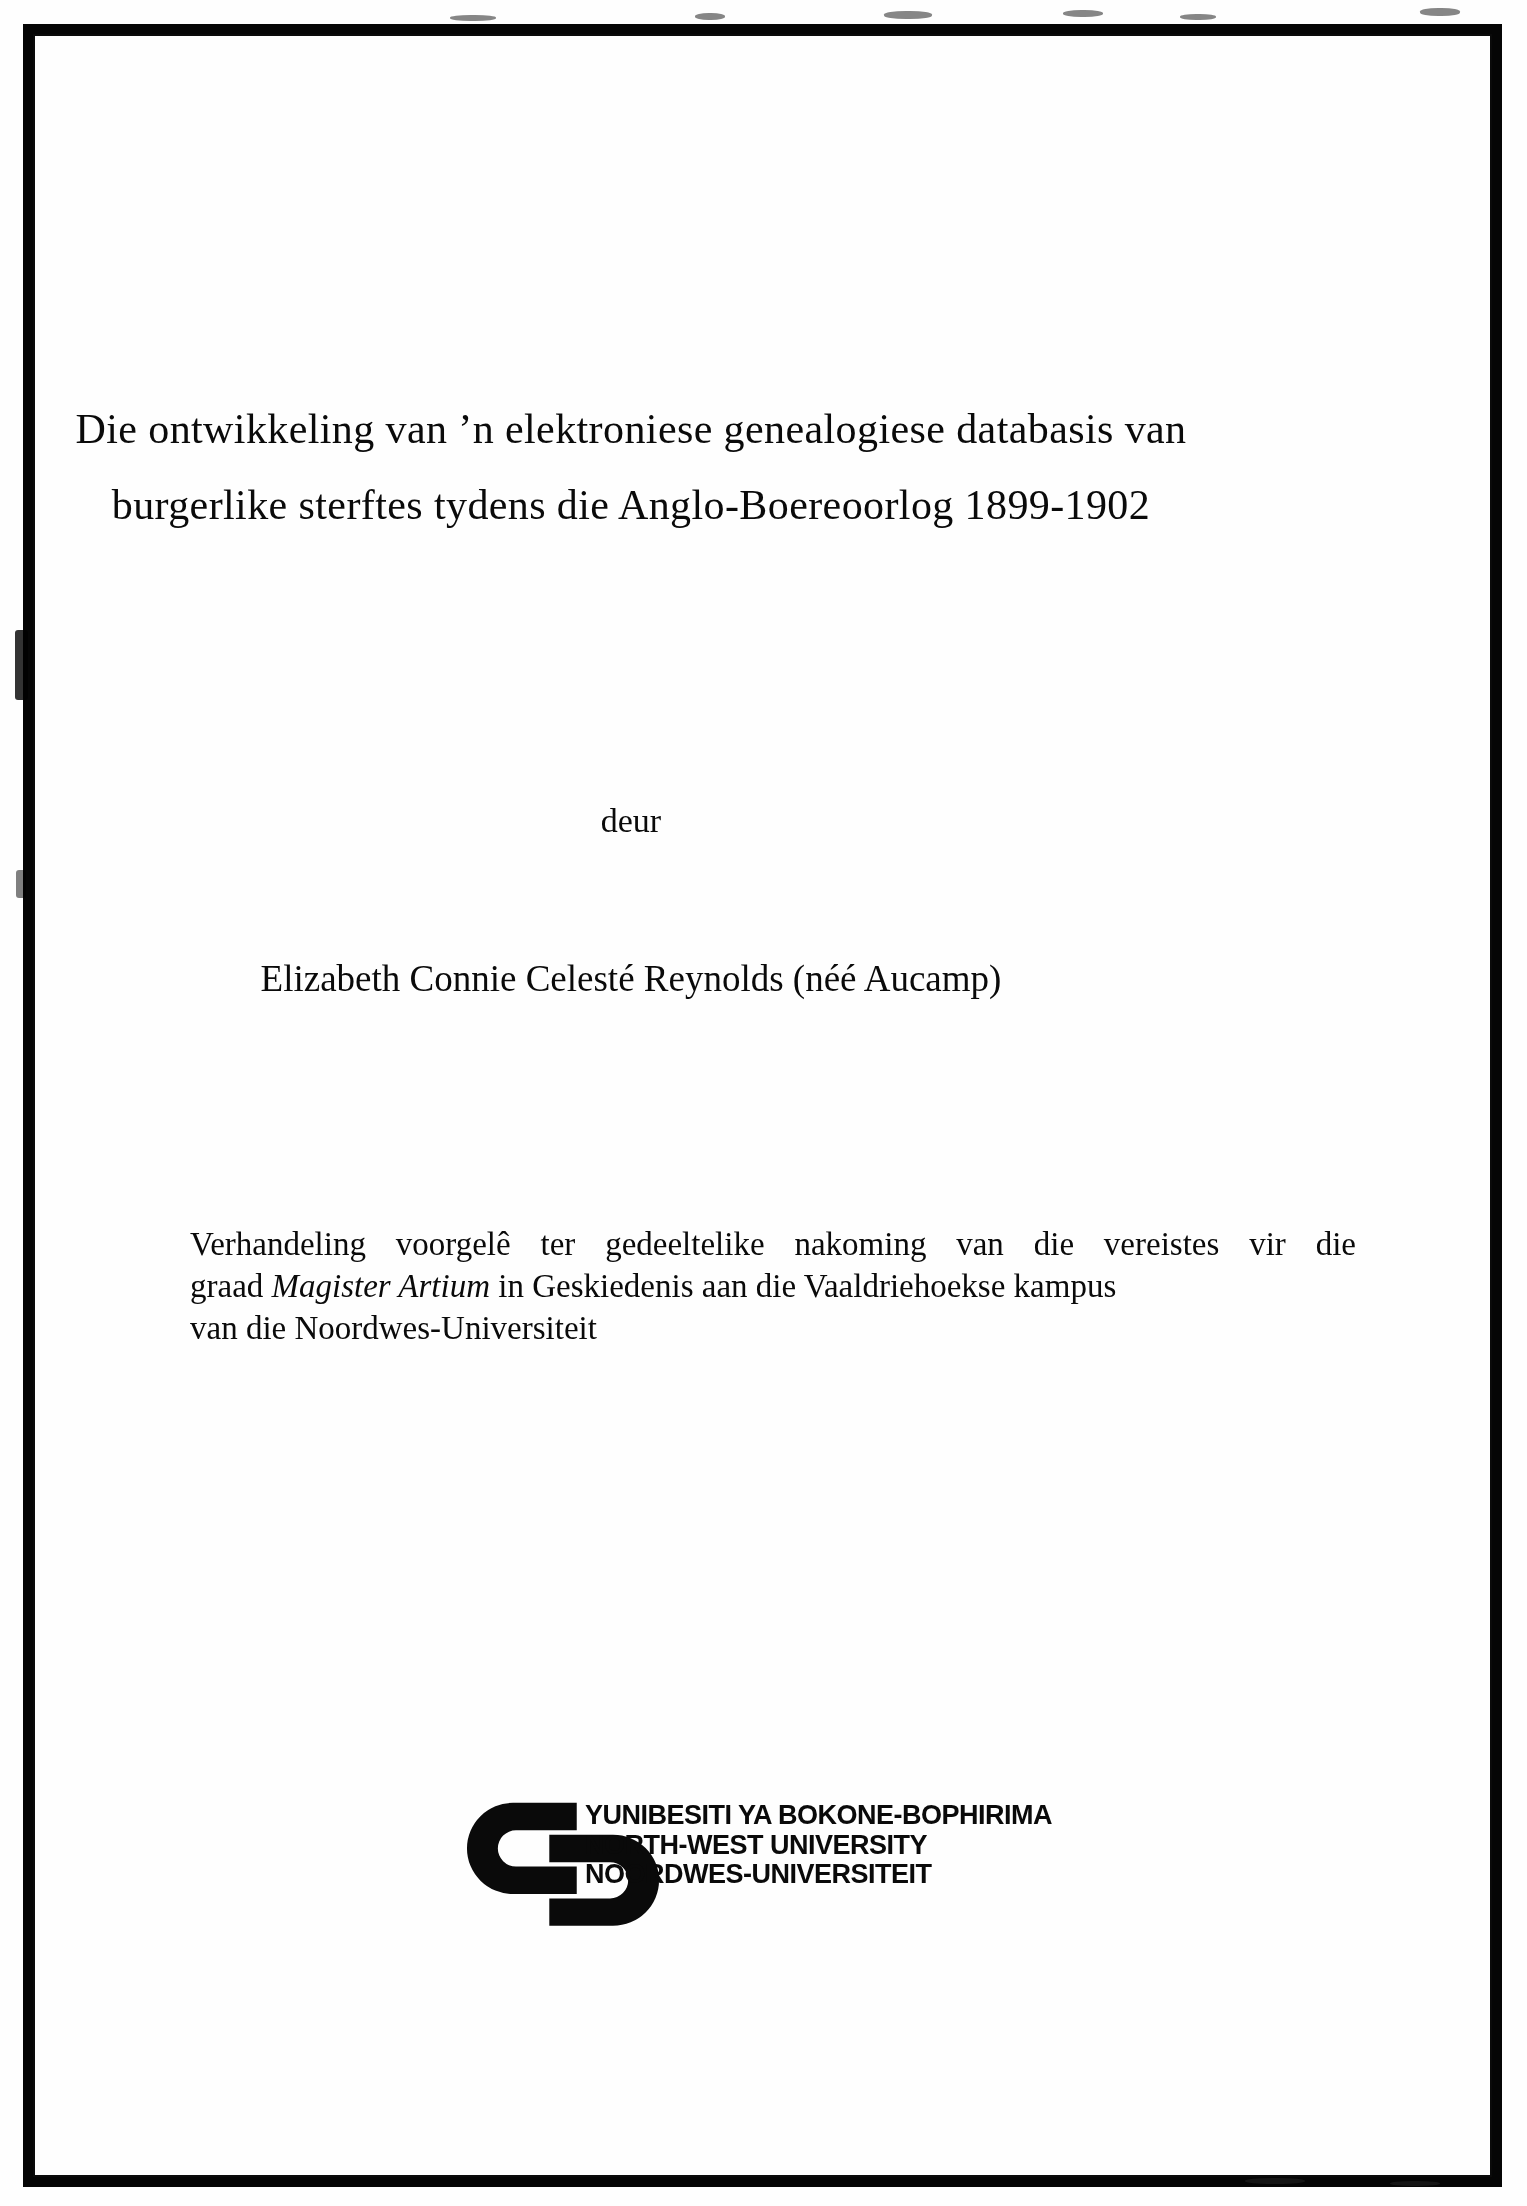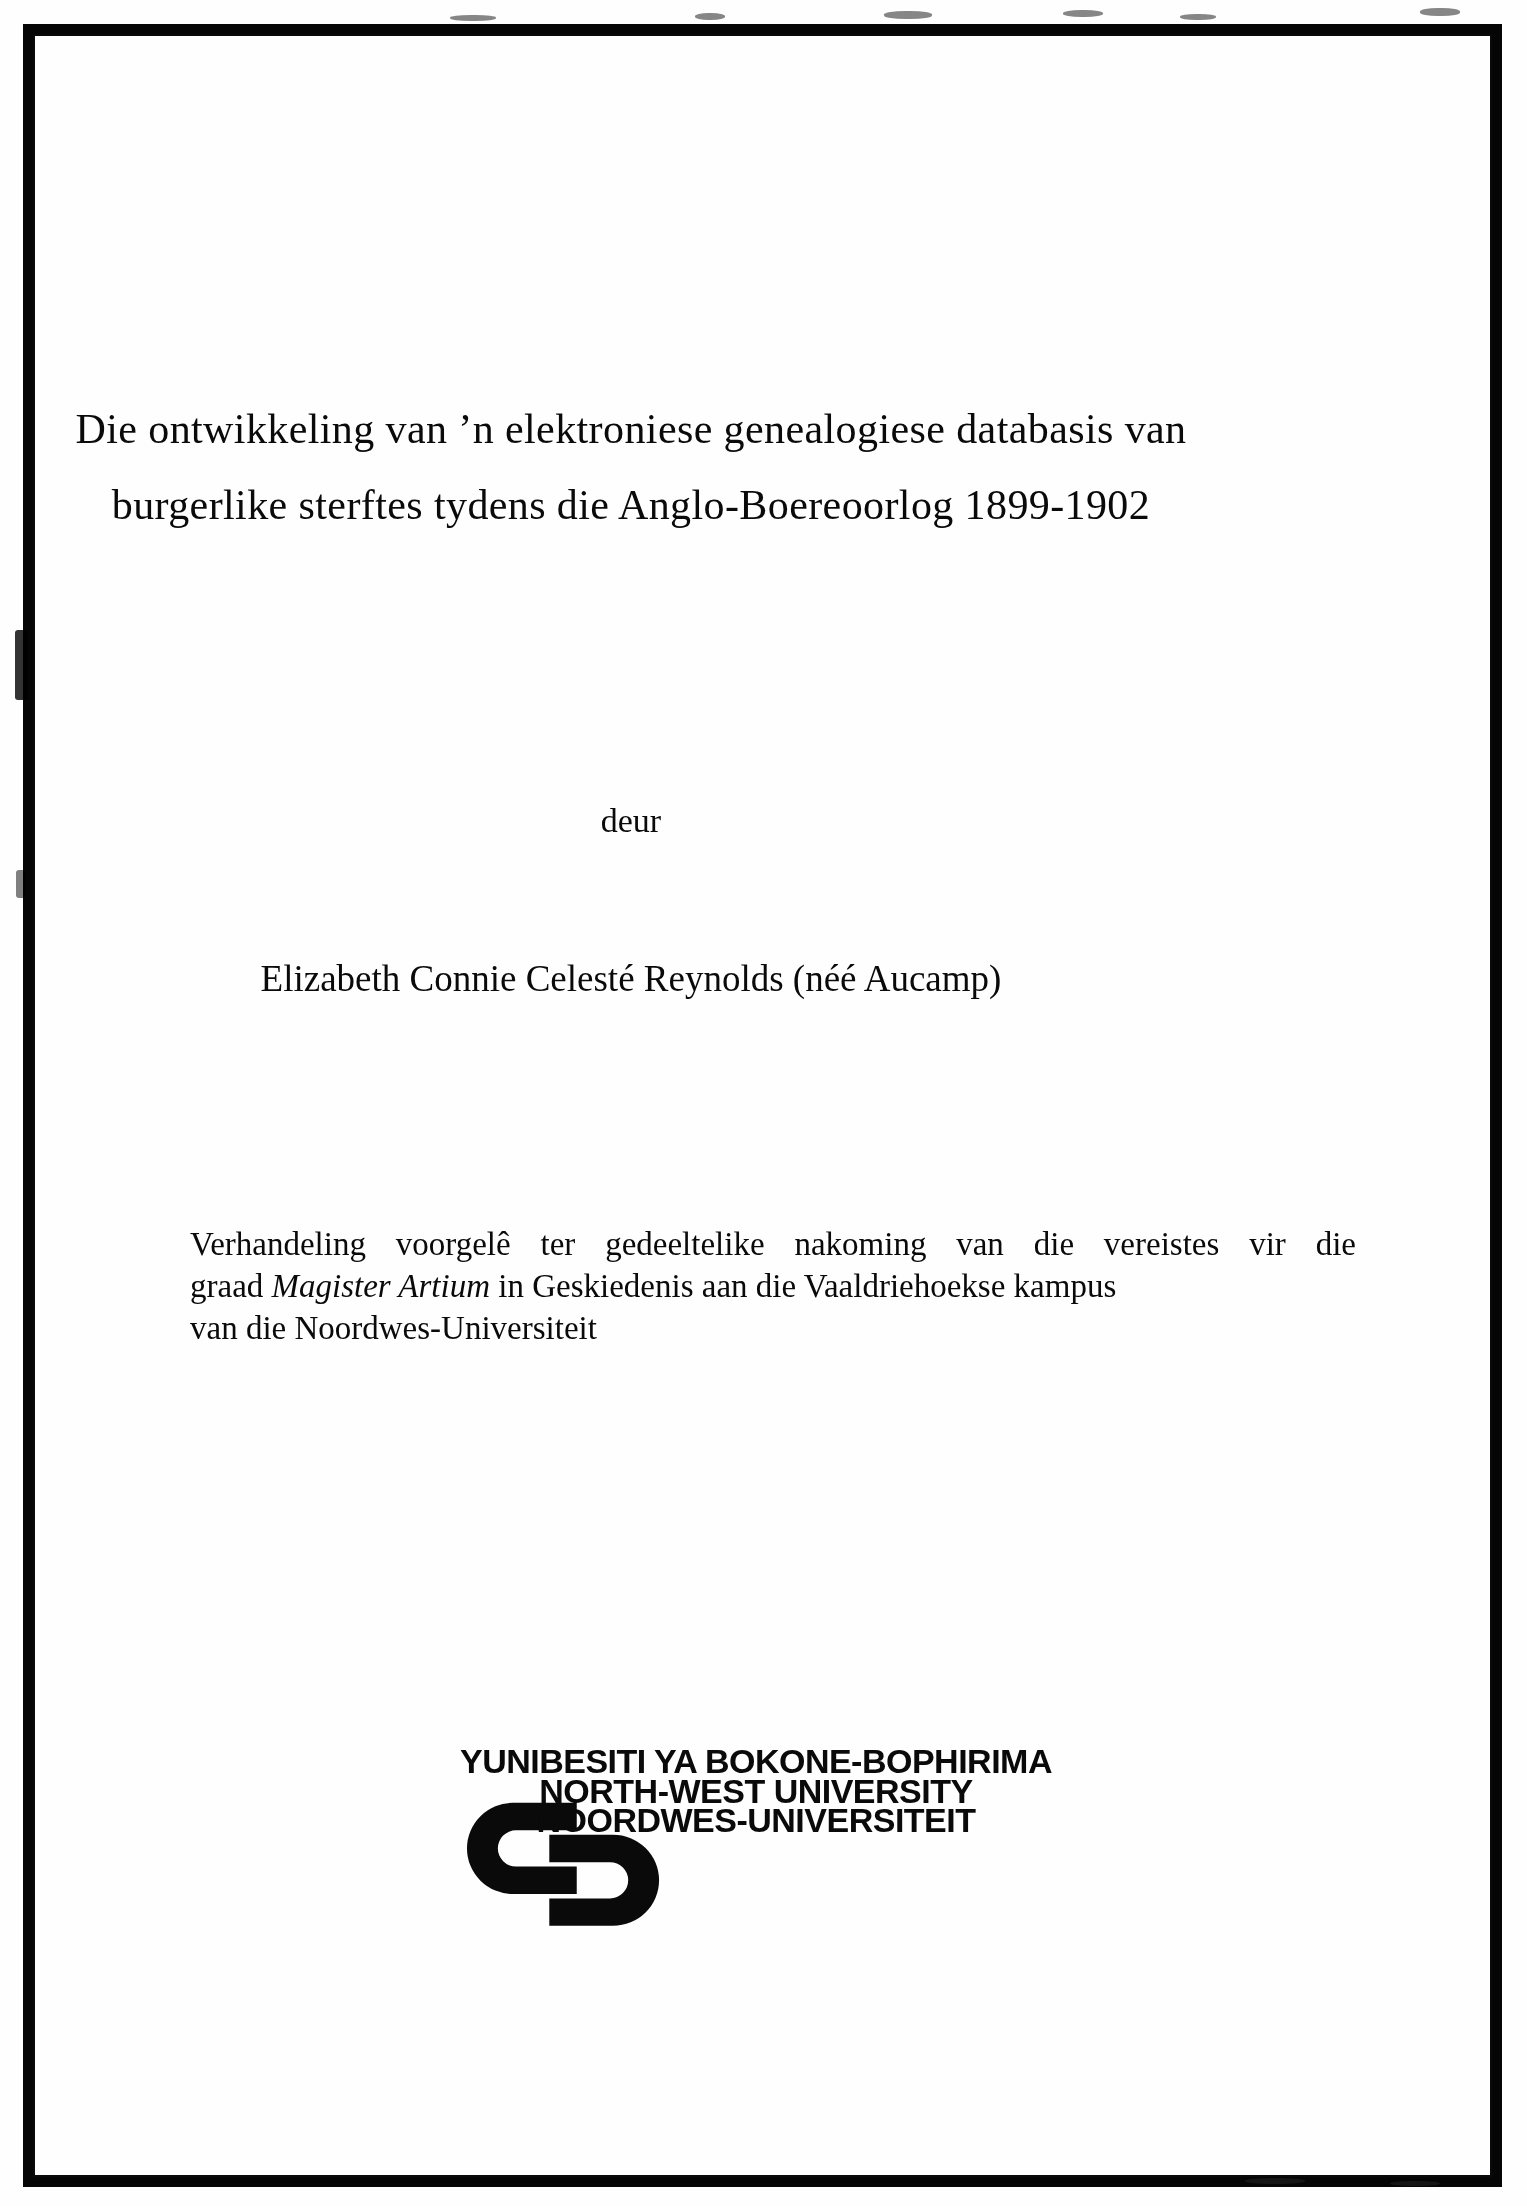--- a/index.html
+++ b/index.html
@@ -96,26 +96,26 @@
 
   .logo-mark {
     position: absolute;
     left: 461px;
     top: 1795px;
     width: 206px;
     height: 147px;
   }
   .logo-text {
     position: absolute;
-    top: 1747px;
+    top: 1801px;
     right: 475px;
-    text-align: center;
+    text-align: left;
     font-family: "Liberation Sans", "DejaVu Sans", sans-serif;
     font-weight: bold;
-    font-size: 34px;
+    font-size: 27px;
     line-height: 29.5px;
     letter-spacing: -0.5px;
     color: #0a0a0a;
     white-space: nowrap;
   }
 
   em { }
 </style>
 </head>
 <body>

